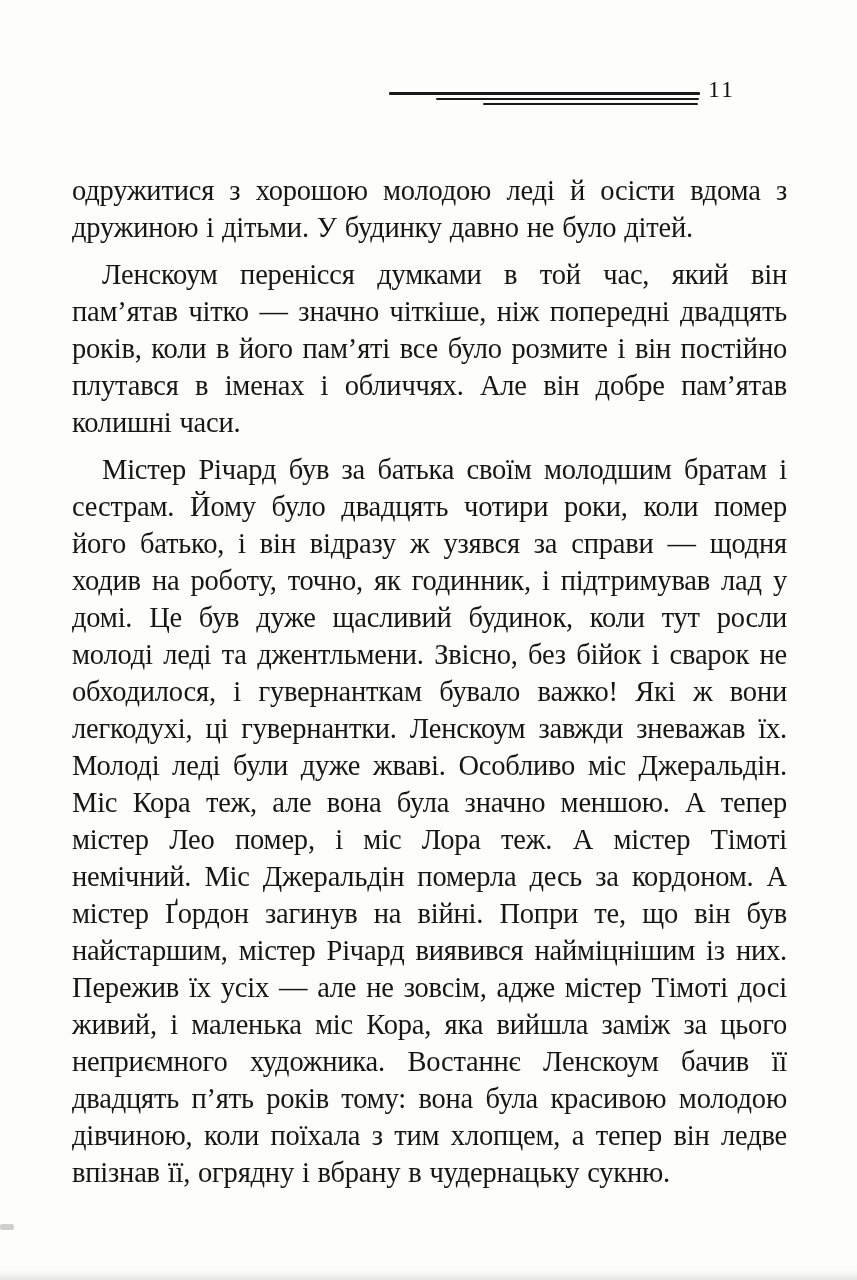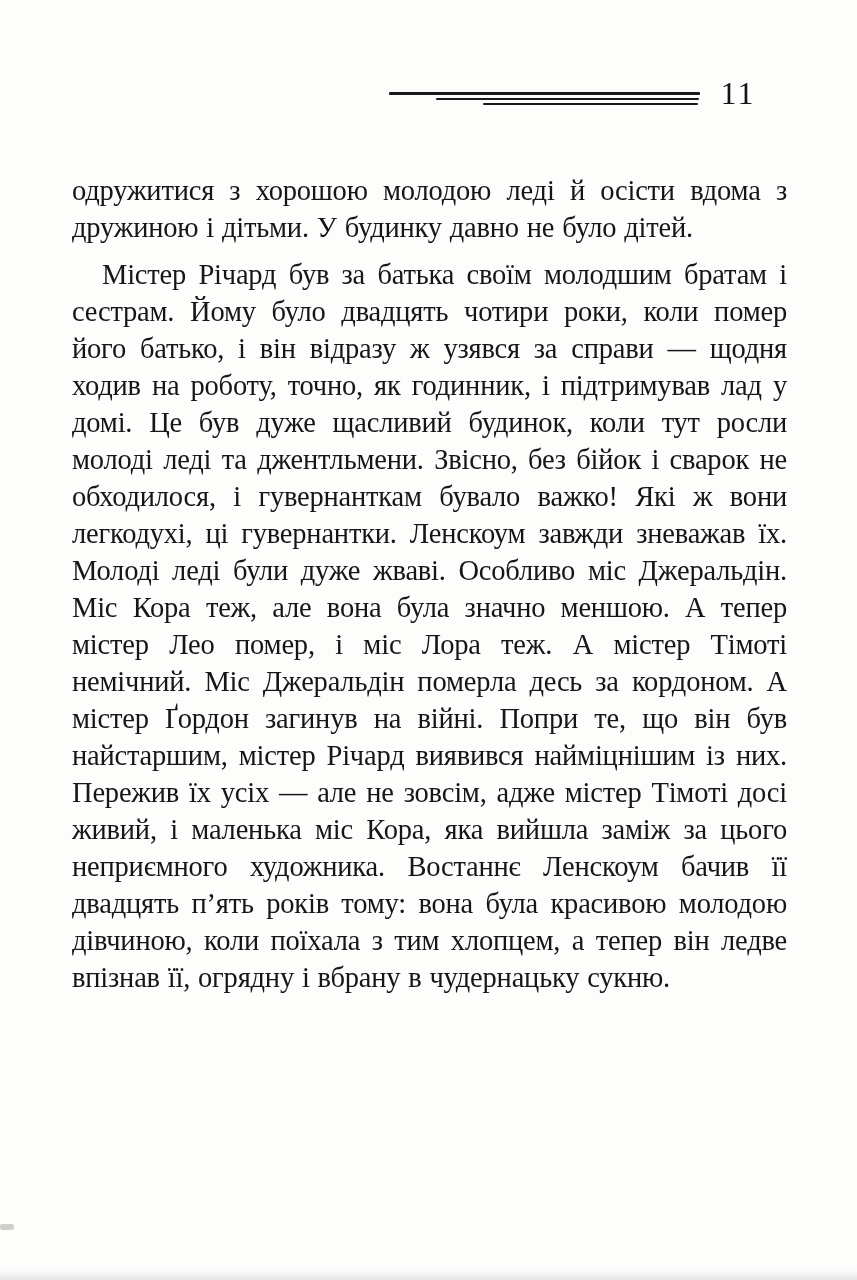--- a/index.html
+++ b/index.html
@@ -30,25 +30,25 @@
     border-radius: 1px;
   }
   .rule-line.l1 { left: 389px; top: 92px;  width: 311px; height: 3px; }
   .rule-line.l2 { left: 436px; top: 98px;  width: 263px; height: 2px; }
   .rule-line.l3 { left: 483px; top: 103px; width: 215px; height: 2px; }
   .page-number {
     position: absolute;
     left: 708px;
     top: 76px;
     width: 60px;
-    font-size: 32px;
+    font-size: 24px;
     line-height: 1.1;
     letter-spacing: 2px;
     color: #141414;
-    text-align: center;
+    text-align: left;
   }
   
   .text-block {
     position: absolute;
     left: 62px;
     top: 162px;
     width: 735px;
   }
   .text-block p {
     margin: 10px;
@@ -88,19 +88,20 @@
   <div class="header-rule">
     <div class="rule-line l1"></div>
     <div class="rule-line l2"></div>
     <div class="rule-line l3"></div>
   </div>
 
   <div class="page-number">11</div>
 
   <div class="text-block">
     <p>одружитися з хорошою молодою леді й осісти вдома з дружиною і дітьми. У будинку давно не було дітей.</p>
+    <p class="indent">Ленскоум перенісся думками в той час, який він пам’ятав чітко — значно чіткіше, ніж попередні двадцять років, коли в його пам’яті все було розмите і він постійно плутався в іменах і обличчях. Але він добре пам’ятав колишні часи.</p>
     <p class="indent">Містер Річард був за батька своїм молодшим братам і сестрам. Йому було двадцять чотири роки, коли помер його батько, і він відразу ж узявся за справи — щодня ходив на роботу, точно, як годинник, і підтримував лад у домі. Це був дуже щасливий будинок, коли тут росли молоді леді та джентльмени. Звісно, без бійок і сварок не обходилося, і гувернанткам бувало важко! Які ж вони легкодухі, ці гувернантки. Ленскоум завжди зневажав їх. Молоді леді були дуже жваві. Особливо міс Джеральдін. Міс Кора теж, але вона була значно меншою. А тепер містер Лео помер, і міс Лора теж. А містер Тімоті немічний. Міс Джеральдін померла десь за кордоном. А містер Ґордон загинув на війні. Попри те, що він був найстаршим, містер Річард виявився найміцнішим із них. Пережив їх усіх — але не зовсім, адже містер Тімоті досі живий, і маленька міс Кора, яка вийшла заміж за цього неприємного художника. Востаннє Ленскоум бачив її двадцять п’ять років тому: вона була красивою молодою дівчиною, коли поїхала з тим хлопцем, а тепер він ледве впізнав її, огрядну і вбрану в чудернацьку сукню.</p>
   </div>
 
   <div class="scan-smudge"></div>
   <div class="scan-edge-bottom"></div>
 
 </div>
 
 </body></html>

